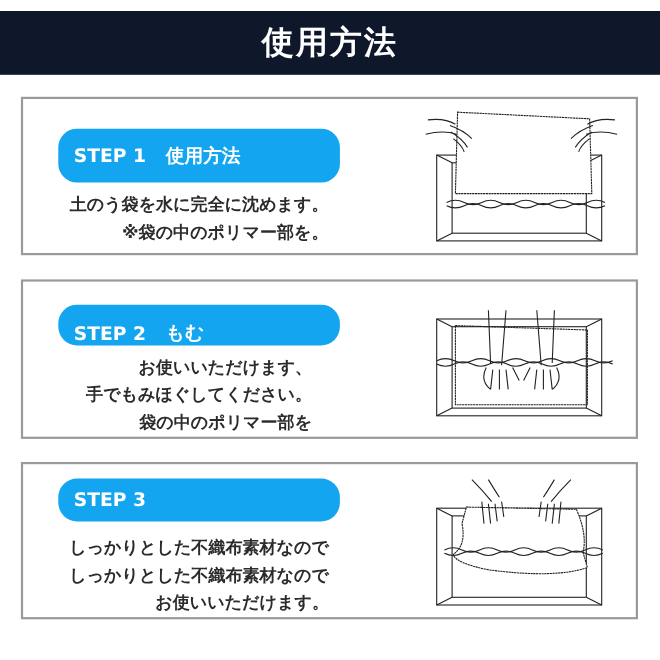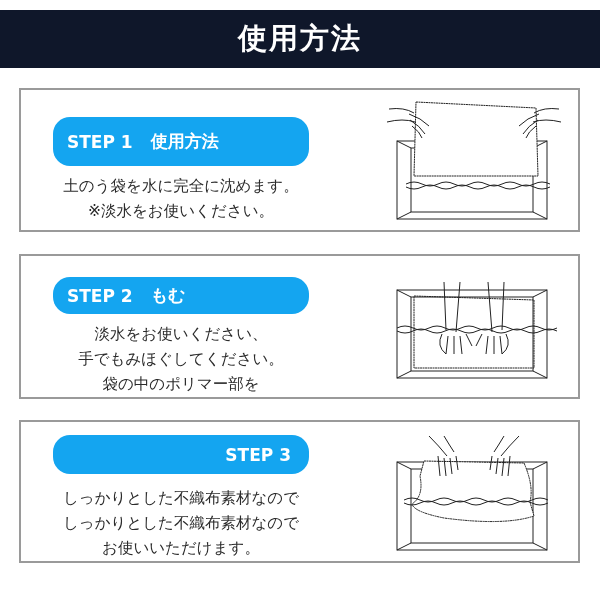--- a/index.html
+++ b/index.html
@@ -25,27 +25,27 @@
     position: absolute; left: 0; top: 0; width: 320px; height: 100%;
     display: flex; flex-direction: column; align-items: center;
   }
   .step-pill {
     margin-top: 27px; width: 256px; height: 49px;
     background: #14a5f0; border-radius: 17px; color: #ffffff;
     font-weight: bold; font-size: 17px;
     display: flex; align-items: center; padding-left: 14px;
     white-space: nowrap;
   }
-  .card-2 .step-pill { margin-top: 21px; }
-  .card-3 .step-pill { margin-top: 13px; justify-content: flex-end; }
+  .card-2 .step-pill { margin-top: 21px; align-items: flex-end; }
+  .card-3 .step-pill { margin-top: 13px; }
   .step-pill .num { margin-right: 18px; }
 
   .step-desc {
-    margin-top: 8px; text-align: center; color: #2b2b2b;
-    font-size: 15.5px; font-weight: normal; line-height: 25px; white-space: nowrap;
+    margin-top: 8px; text-align: right; color: #2b2b2b;
+    font-size: 15.5px; font-weight: bold; line-height: 25px; white-space: nowrap;
   }
   .card-3 .step-desc { margin-top: 12px; }
 
   .illus {
     position: absolute; right: 14px; top: 4px; width: 180px; height: 130px;
   }
   .illus svg { width: 100%; height: 100%; }
 </style>
 </head>
 <body>
@@ -55,21 +55,21 @@
 </div>
 
 <div class="step-card card-1">
   <div class="step-left">
     <div class="step-pill">
       <span class="num">STEP 1</span>
       <span>使用方法</span>
     </div>
     <div class="step-desc">
       <div>土のう袋を水に完全に沈めます。</div>
-      <div>※淡水をお使いください。</div>
+      <div>※袋の中のポリマー部を。</div>
     </div>
   </div>
   <div class="illus">
     <svg viewBox="0 0 180 130" fill="none" stroke="#222" stroke-width="1">
 
       <rect x="13" y="47" width="150" height="78"></rect>
       <rect x="27" y="54" width="122" height="64"></rect>
       <line x1="13" y1="47" x2="27" y2="54"></line>
         <line x1="163" y1="47" x2="149" y2="54"></line>
       <line x1="13" y1="125" x2="27" y2="118"></line>
@@ -86,21 +86,21 @@
   </div>
 </div>
 
 <div class="step-card card-2">
   <div class="step-left">
     <div class="step-pill">
       <span class="num">STEP 2</span>
       <span>もむ</span>
     </div>
     <div class="step-desc">
-      <div>淡水をお使いください、</div>
+      <div>お使いいただけます、</div>
       <div>手でもみほぐしてください。</div>
       <div>袋の中のポリマー部を</div>
     </div>
   </div>
   <div class="illus">
     <svg viewBox="0 0 180 130" fill="none" stroke="#222" stroke-width="1">
       <rect x="13" y="30" width="150" height="88"></rect>
       <rect x="27" y="37" width="122" height="74"></rect>
       <line x1="13" y1="30" x2="27" y2="37"></line>
         <line x1="163" y1="30" x2="149" y2="37"></line>

